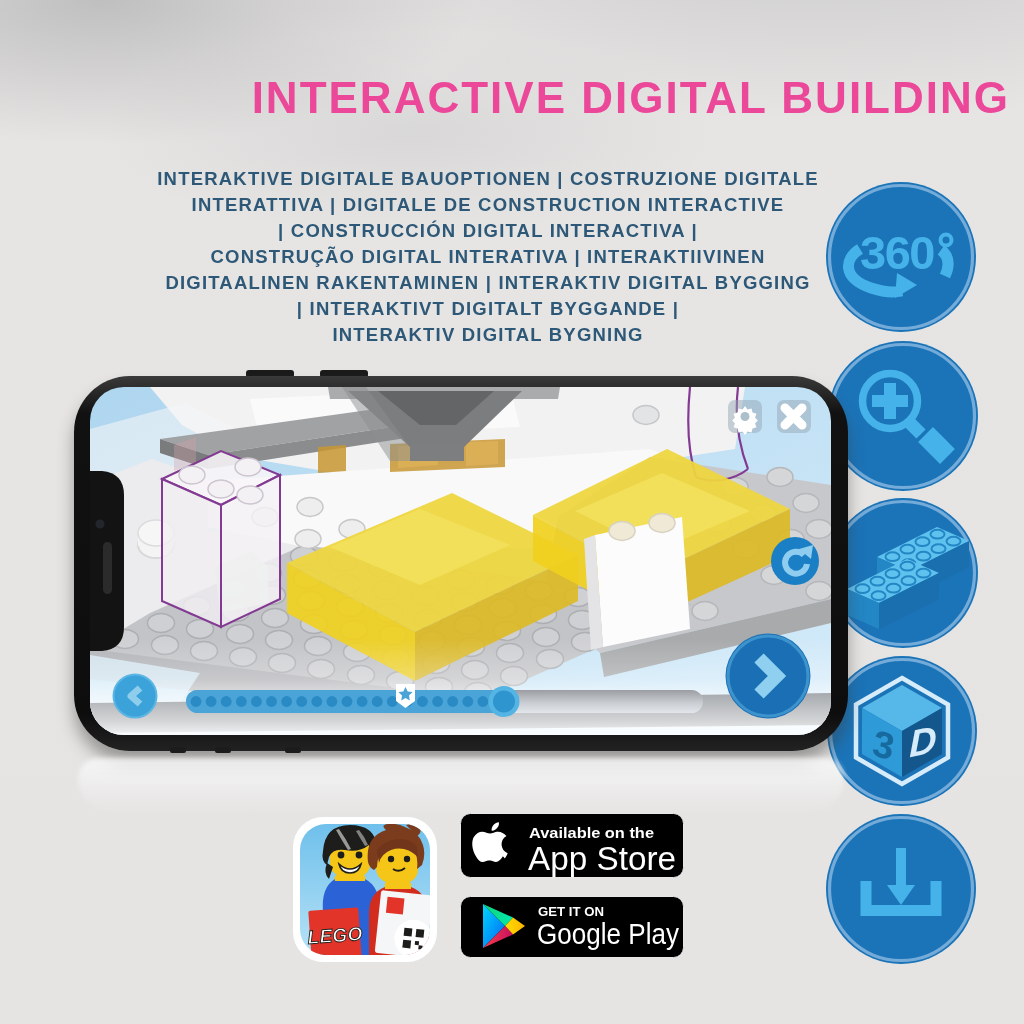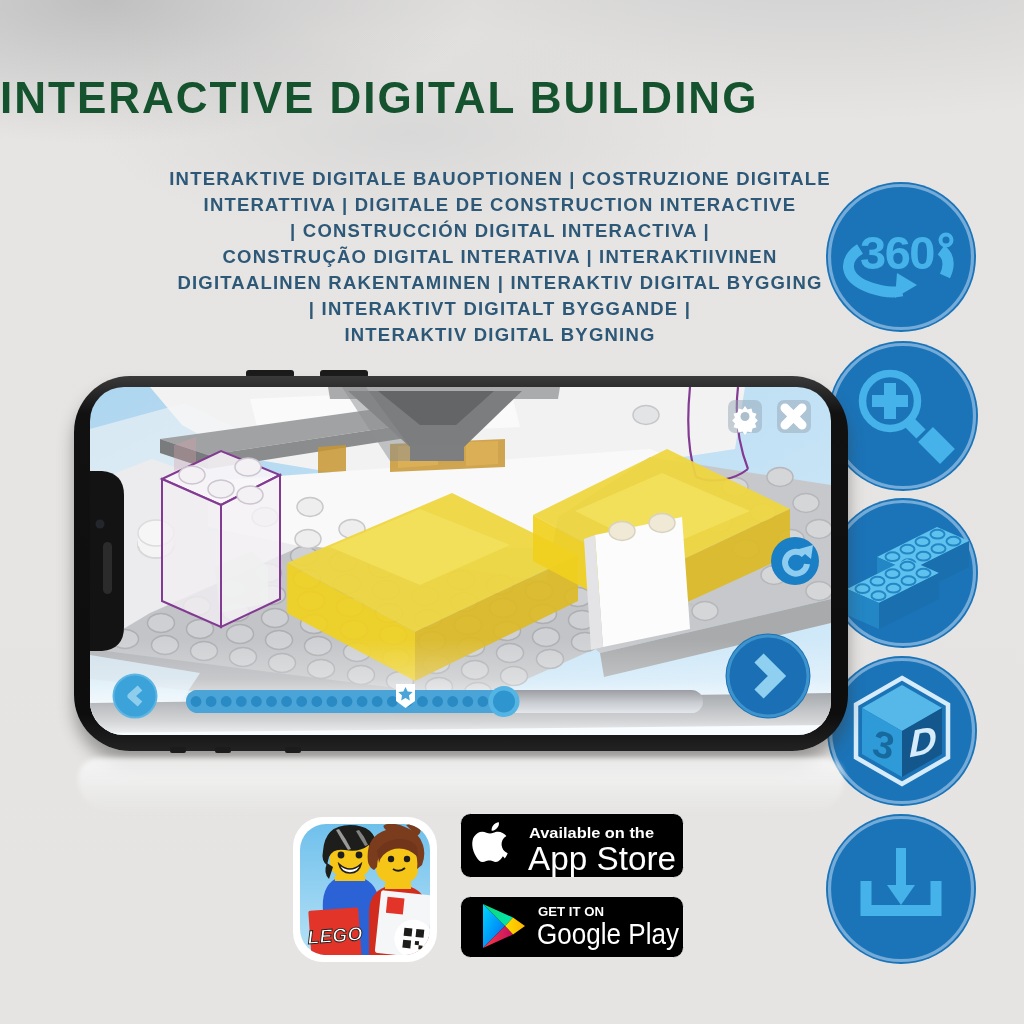--- a/index.html
+++ b/index.html
@@ -6,25 +6,25 @@
   body{
     width:1024px;height:1024px;overflow:hidden;position:relative;
     font-family:"Liberation Sans",sans-serif;
     background:
       radial-gradient(ellipse 620px 240px at 10% 0%, rgba(118,118,120,0.34), transparent 60%),
       radial-gradient(ellipse 900px 280px at 80% -6%, rgba(148,148,150,0.30), transparent 65%),
       radial-gradient(ellipse 520px 170px at 40% 13%, rgba(165,165,167,0.20), transparent 60%),
       linear-gradient(#e6e5e4, #e5e4e3);
   }
   .title{
-    position:absolute;left:0;top:73px;width:1010px;text-align:left;
-    font-size:44px;font-weight:bold;letter-spacing:2px;color:#14532d;
+    position:absolute;left:0;top:73px;width:1010px;text-align:right;
+    font-size:44px;font-weight:bold;letter-spacing:2px;color:#ec4899;
   }
   .langs{
-    position:absolute;left:12px;top:166px;width:976px;text-align:center;
+    position:absolute;left:0;top:166px;width:976px;text-align:center;
     font-size:18.5px;font-weight:bold;letter-spacing:1.2px;color:#2d5877;
     line-height:26px;
   }
   .abs{position:absolute;}
 </style>
 </head>
 <body>
 <div class="title">INTERACTIVE DIGITAL BUILDING</div>
 <div class="langs">INTERAKTIVE DIGITALE BAUOPTIONEN | COSTRUZIONE DIGITALE<br>
 INTERATTIVA | DIGITALE DE CONSTRUCTION INTERACTIVE<br>

